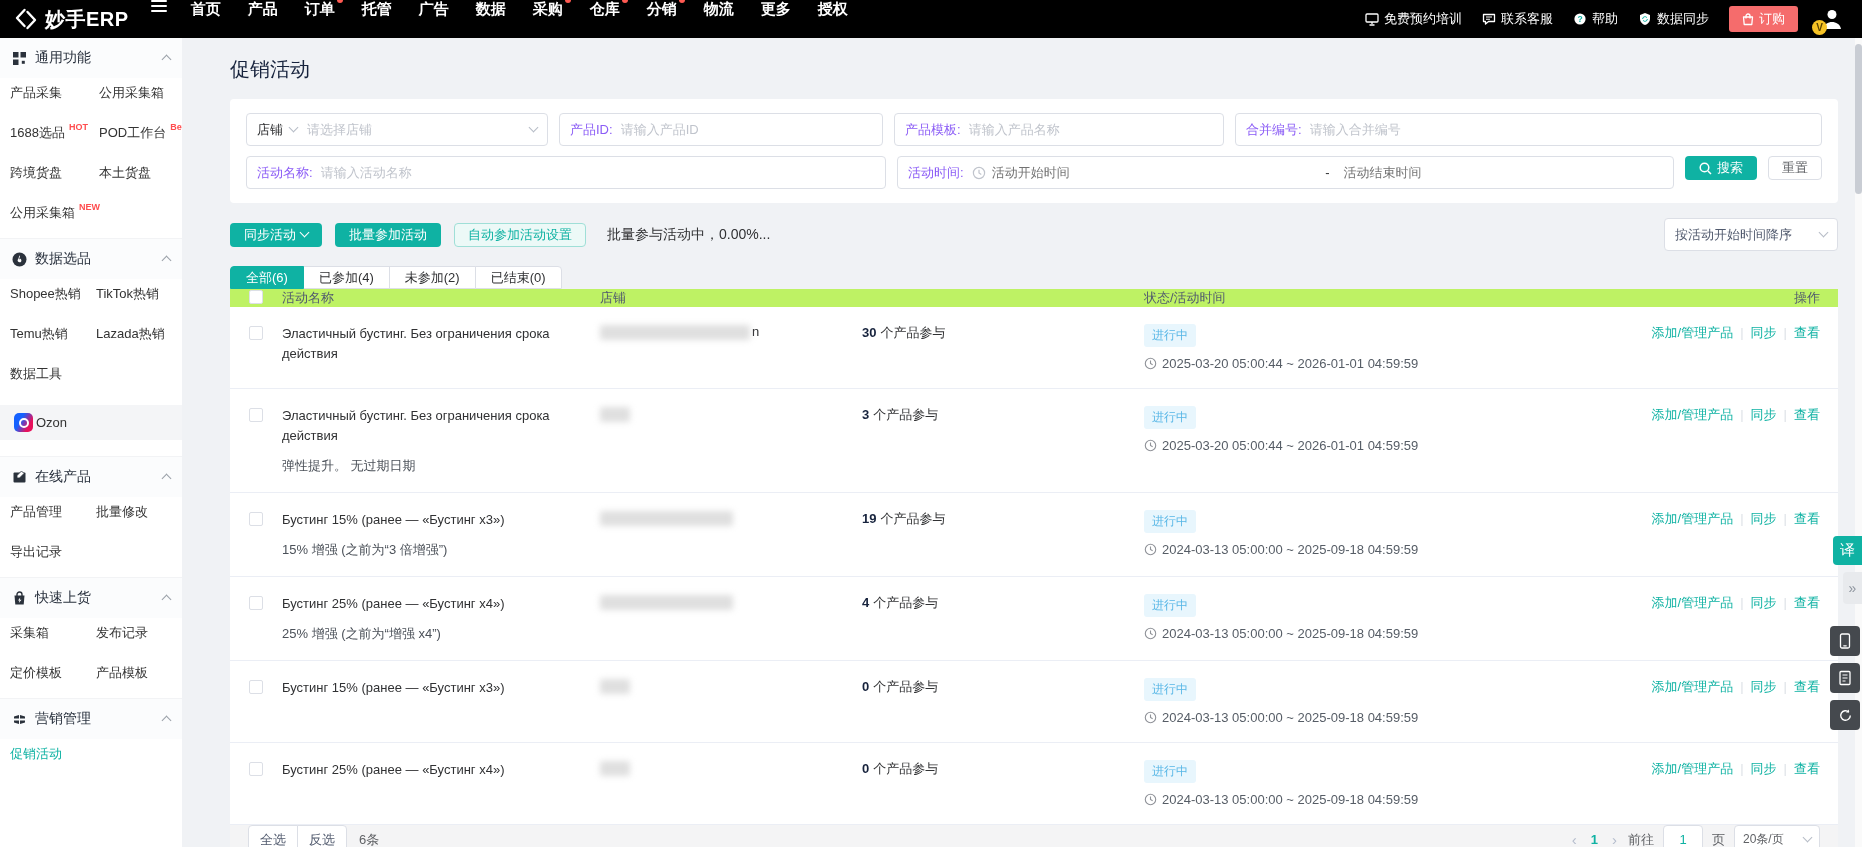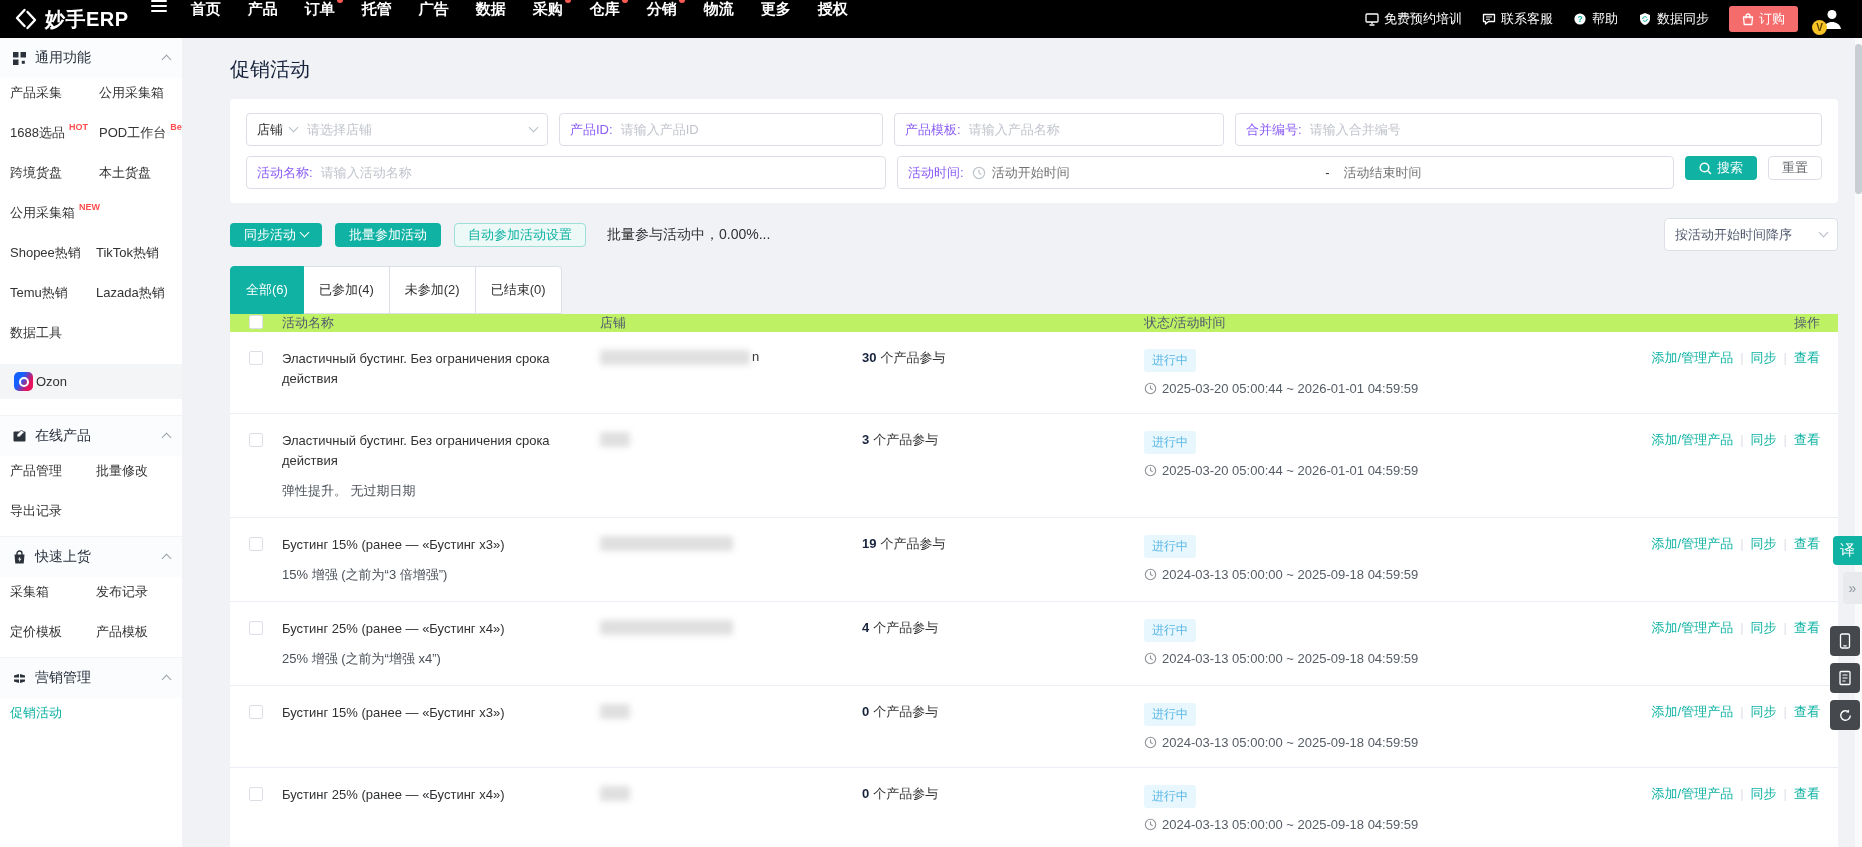--- a/index.html
+++ b/index.html
@@ -55,21 +55,21 @@
   .btn { height:24px; border-radius:4px; font-size:13px; display:flex; align-items:center; gap:5px; cursor:pointer; border:none; font-family:inherit; white-space:nowrap; }
   .btn-teal { background:#0fb2a3; color:#fff; padding:0 14px; }
   .btn-plain { background:#fff; border:1px solid #dcdfe6; color:#606266; padding:0 13px; }
   .btn-lightteal { background:#ecf9f7; border:1px solid #9fdfd7; color:#0fb2a3; padding:0 13px; }
 
   .toolbar { display:flex; align-items:center; gap:13px; margin-top:15px; }
   .progress-text { font-size:14px; color:#303133; margin-left:8px; }
   .sort-box { margin-left:auto; width:174px; height:33px; border:1px solid #dcdfe6; border-radius:4px; background:#fff; display:flex; align-items:center; justify-content:space-between; padding:0 10px; font-size:13px; color:#515a6e; cursor:pointer; }
 
   .tabs { display:flex; margin-top:15px; }
-  .tab { height:48px; padding:0 15px; background:#fff; border:1px solid #dcdfe6; margin-left:-1px; display:flex; align-items:center; font-size:13px; color:#303133; cursor:pointer; position:relative; }
+  .tab { height:23px; padding:0 15px; background:#fff; border:1px solid #dcdfe6; margin-left:-1px; display:flex; align-items:center; font-size:13px; color:#303133; cursor:pointer; position:relative; }
   .tab:first-child { border-radius:4px 0 0 0; margin-left:0; }
   .tab:last-child { border-radius:0 4px 0 0; }
   .tab.active { background:#0fb2a3; border-color:#0fb2a3; color:#fff; z-index:1; }
 
   .table-card { background:#fff; flex:1; display:flex; flex-direction:column; overflow:hidden; }
   .t-grid { display:grid; grid-template-columns:52px 318px 262px 282px 1fr 240px; }
   .t-header { background:#bef264; height:42px; align-items:center; font-size:13px; color:#515a6e; }
   .t-rows { flex:1; }
   .t-row { padding:17px 0; border-bottom:1px solid #ebeef5; align-items:start; font-size:13px; }
   .cb { width:14px; height:14px; border:1px solid #dcdfe6; border-radius:2px; background:#fff; display:inline-block; cursor:pointer; margin-left:19px; }
@@ -214,20 +214,28 @@
         <span class="sb-item">跨境货盘</span>
         <span class="sb-item">本土货盘</span>
         <span class="sb-item">
             <span>公用采集箱</span>
             <span class="sb-badge">NEW</span>
           </span>
       </div>
     </div>
 
     <div class="sb-section">
+      <div class="sb-section-header">
+        <svg width="15" height="15" viewBox="0 0 15 15">
+            <circle cx="7.5" cy="7.5" r="7" fill="#2b323c"></circle>
+            <path d="M7.3 3.2c1.6 1.8-.8 2.8.4 4.4.5-.4.7-1.2.7-1.2s1.6 1.4.8 3c-.6 1.2-2.4 1.3-3.2.2-1-1.5.2-2.4.6-3.4.3-.9.4-2 .7-3z" fill="#fff"></path>
+          </svg>
+        <span>数据选品</span>
+        <i class="sb-chevron-up"></i>
+      </div>
       <div class="sb-items">
         <span class="sb-item">Shopee热销</span>
         <span class="sb-item">TikTok热销</span>
         <span class="sb-item">Temu热销</span>
         <span class="sb-item">Lazada热销</span>
         <span class="sb-item full">数据工具</span>
         <span class="sb-item full ozon-row">
           <span class="ozon-ic">
               <i></i>
             </span>

